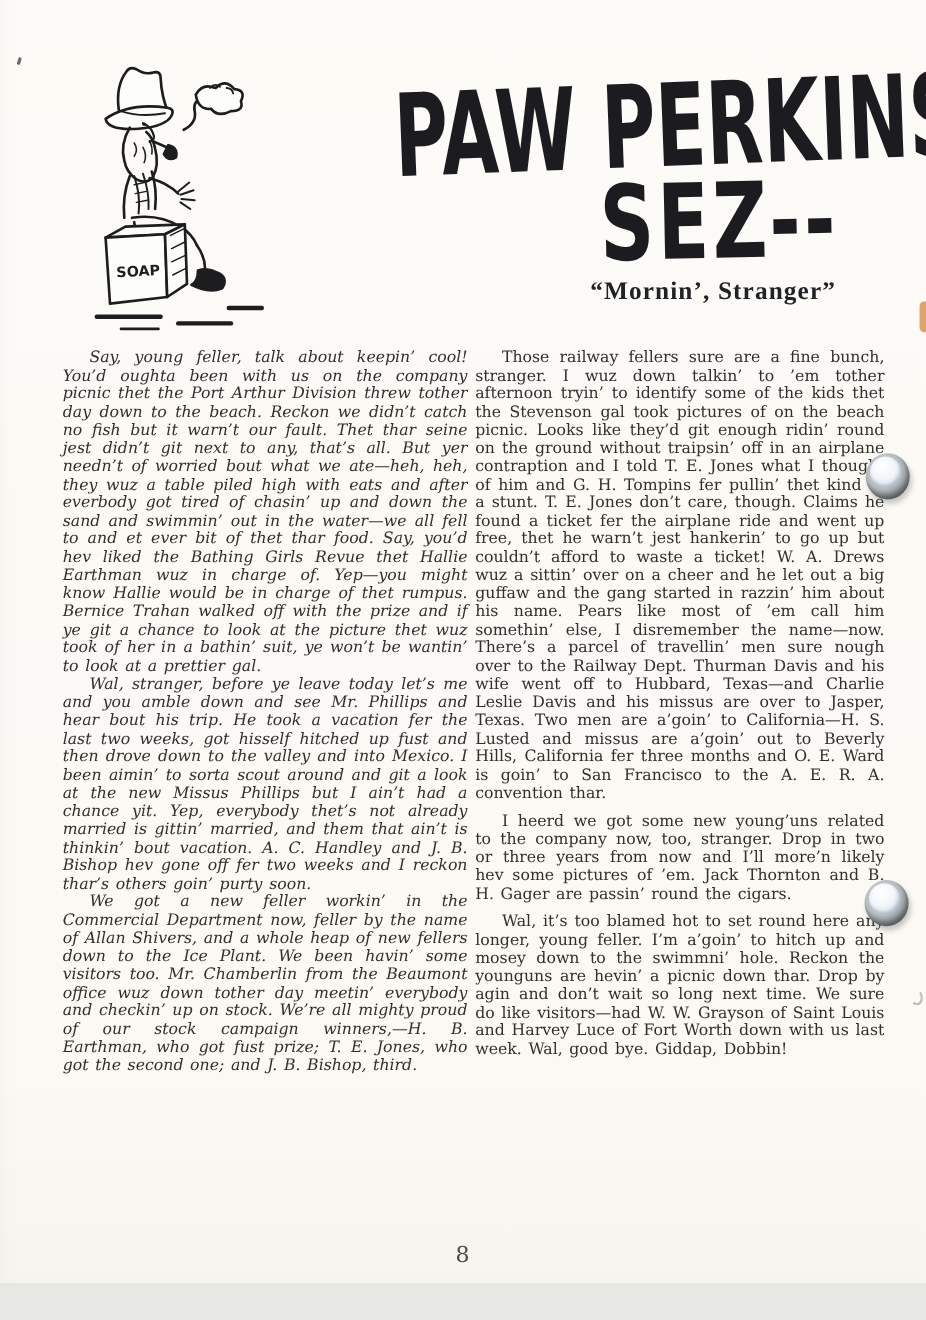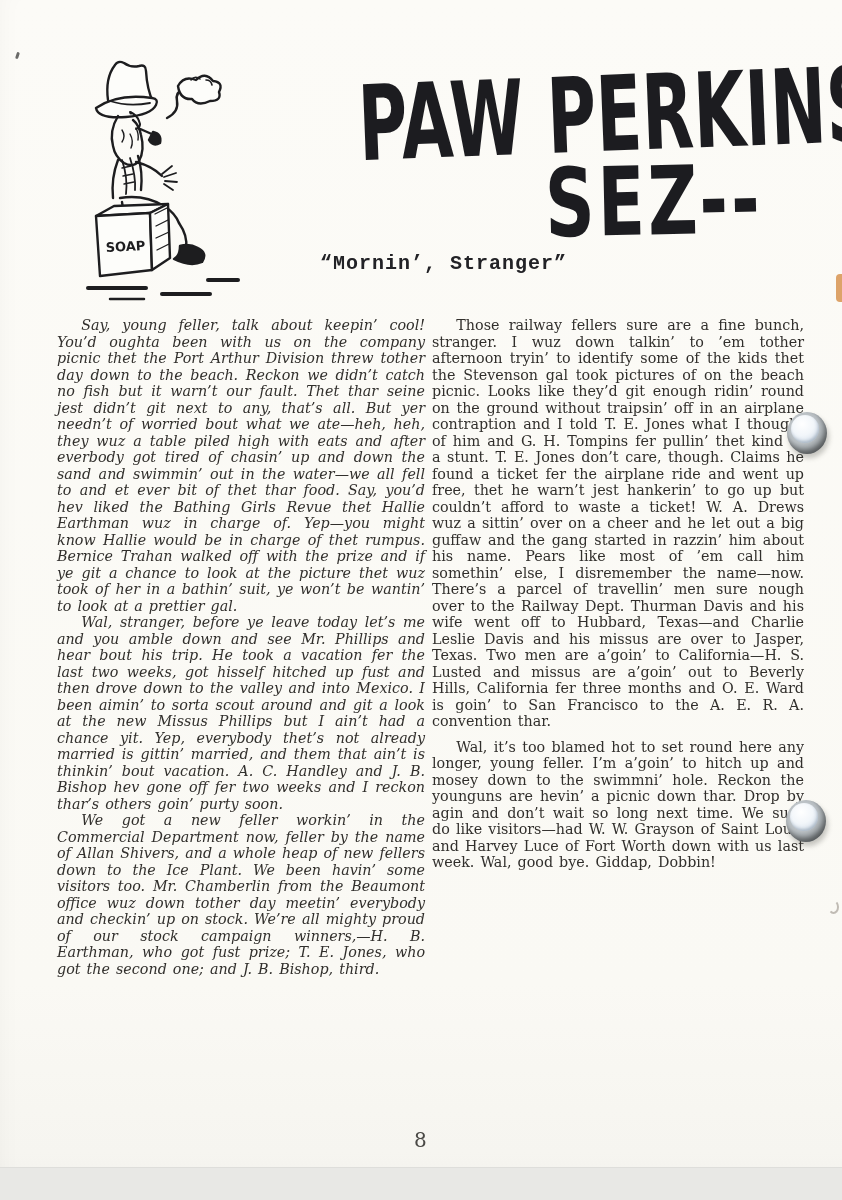--- a/index.html
+++ b/index.html
@@ -18,23 +18,23 @@
     font-size:93px;letter-spacing:0px;white-space:nowrap;
     transform:rotate(-2.2deg) scaleX(.72) scaleY(1.12);transform-origin:left top;
   }
   .title-line2{
     position:absolute;left:544px;top:148px;width:400px;
     font-family:"DejaVu Sans", sans-serif;font-weight:bold;color:#1c1c20;
     font-size:88px;letter-spacing:4px;white-space:nowrap;
     transform:rotate(-1.2deg) scaleX(.78) scaleY(1.08);transform-origin:left top;
   }
   .subtitle{
-    position:absolute;left:320px;top:252px;width:440px;text-align:left;
-    font-family:Liberation Mono, monospace;font-weight:bold;color:#222226;
-    font-size:20px;letter-spacing:1px;white-space:nowrap;
+    position:absolute;left:320px;top:252px;width:440px;text-align:right;
+    font-family:Liberation Serif, serif;font-weight:bold;color:#222226;
+    font-size:23px;letter-spacing:1px;white-space:nowrap;
   }
   
   .col{position:absolute;top:317px;text-align:justify;font-size:14.3px;line-height:16.5px;word-spacing:1.5px;color:#312f2c;}
   .col p{margin:0;text-indent:1.7em;}
   .col-left{left:57px;width:368px;font-style:italic;}
   .col-right{left:432px;width:372px;}
   .col-right p + p{margin-top:9px;}
   
   .footer-pub{
     position:absolute;left:74px;top:1190px;
@@ -132,20 +132,21 @@
   <div class="title-line2">SEZ--</div>
   <div class="subtitle">“Mornin’, Stranger”</div>
 
   <div class="col col-left">
     <p>Say, young feller, talk about keepin’ cool! You’d oughta been with us on the company picnic thet the Port Arthur Division threw tother day down to the beach. Reckon we didn’t catch no fish but it warn’t our fault. Thet thar seine jest didn’t git next to any, that’s all. But yer needn’t of worried bout what we ate—heh, heh, they wuz a table piled high with eats and after everbody got tired of chasin’ up and down the sand and swimmin’ out in the water—we all fell to and et ever bit of thet thar food. Say, you’d hev liked the Bathing Girls Revue thet Hallie Earthman wuz in charge of. Yep—you might know Hallie would be in charge of thet rumpus. Bernice Trahan walked off with the prize and if ye git a chance to look at the picture thet wuz took of her in a bathin’ suit, ye won’t be wantin’ to look at a prettier gal.</p>
     <p>Wal, stranger, before ye leave today let’s me and you amble down and see Mr. Phillips and hear bout his trip. He took a vacation fer the last two weeks, got hisself hitched up fust and then drove down to the valley and into Mexico. I been aimin’ to sorta scout around and git a look at the new Missus Phillips but I ain’t had a chance yit. Yep, everybody thet’s not already married is gittin’ married, and them that ain’t is thinkin’ bout vacation. A. C. Handley and J. B. Bishop hev gone off fer two weeks and I reckon thar’s others goin’ purty soon.</p>
     <p>We got a new feller workin’ in the Commercial Department now, feller by the name of Allan Shivers, and a whole heap of new fellers down to the Ice Plant. We been havin’ some visitors too. Mr. Chamberlin from the Beaumont office wuz down tother day meetin’ everybody and checkin’ up on stock. We’re all mighty proud of our stock campaign winners,—H. B. Earthman, who got fust prize; T. E. Jones, who got the second one; and J. B. Bishop, third.</p>
   </div>
   <div class="col col-right">
     <p>Those railway fellers sure are a fine bunch, stranger. I wuz down talkin’ to ’em tother afternoon tryin’ to identify some of the kids thet the Stevenson gal took pictures of on the beach picnic. Looks like they’d git enough ridin’ round on the ground without traipsin’ off in an airplane contraption and I told T. E. Jones what I thought of him and G. H. Tompins fer pullin’ thet kind of a stunt. T. E. Jones don’t care, though. Claims he found a ticket fer the airplane ride and went up free, thet he warn’t jest hankerin’ to go up but couldn’t afford to waste a ticket! W. A. Drews wuz a sittin’ over on a cheer and he let out a big guffaw and the gang started in razzin’ him about his name. Pears like most of ’em call him somethin’ else, I disremember the name—now. There’s a parcel of travellin’ men sure nough over to the Railway Dept. Thurman Davis and his wife went off to Hubbard, Texas—and Charlie Leslie Davis and his missus are over to Jasper, Texas. Two men are a’goin’ to California—H. S. Lusted and missus are a’goin’ out to Beverly Hills, California fer three months and O. E. Ward is goin’ to San Francisco to the A. E. R. A. convention thar.</p>
+    <p>I heerd we got some new young’uns related to the company now, too, stranger. Drop in two or three years from now and I’ll more’n likely hev some pictures of ’em. Jack Thornton and B. H. Gager are passin’ round the cigars.</p>
     <p>Wal, it’s too blamed hot to set round here any longer, young feller. I’m a’goin’ to hitch up and mosey down to the swimmni’ hole. Reckon the younguns are hevin’ a picnic down thar. Drop by agin and don’t wait so long next time. We sure do like visitors—had W. W. Grayson of Saint Louis and Harvey Luce of Fort Worth down with us last week. Wal, good bye. Giddap, Dobbin!</p>
   </div>
 
   <div class="footer-pub">July Plain Talks</div>
   <div class="footer-page">8</div>
 
   <div class="post post-1"></div>
   <div class="post post-2"></div>
 
   <div class="speck-a"></div>

